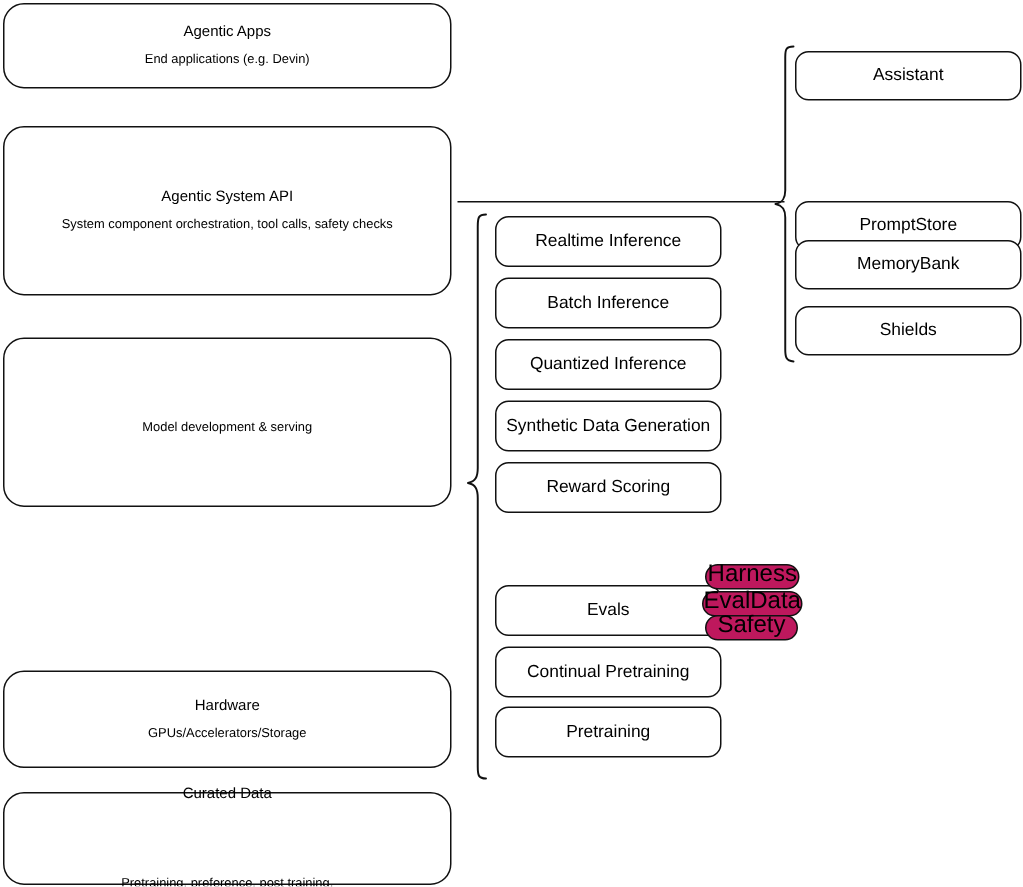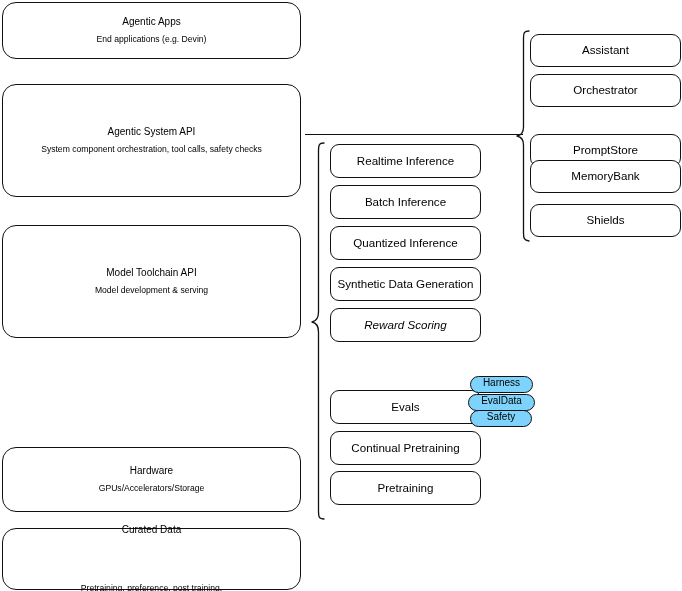--- a/index.html
+++ b/index.html
@@ -67,25 +67,25 @@
     border-radius: 9px;
   }
   .right-box .title { font-size: 11.6px; }
 
   
   .tag {
     position: absolute;
     box-sizing: border-box;
     border: 1.3px solid #111111;
     border-radius: 999px;
-    background: #7dd3fc;
+    background: #be185d;
     display: flex;
-    align-items: flex-start;
+    align-items: flex-end;
     justify-content: center;
-    font-size: 10px;
+    font-size: 16px;
     color: #000000;
     white-space: nowrap;
   }
 
   
   .connector {
     position: absolute;
     background: #111111;
     height: 1.2px;
   }
@@ -111,21 +111,20 @@
     <div class="title">Agentic Apps</div>
     <div class="subtitle">End applications (e.g. Devin)</div>
   </div>
 
   <div class="box layer-box" style="top:84px;height:113px;">
     <div class="title">Agentic System API</div>
     <div class="subtitle">System component orchestration, tool calls, safety checks</div>
   </div>
 
   <div class="box layer-box" style="top:225px;height:113px;">
-    <div class="title">Model Toolchain API</div>
     <div class="subtitle">Model development &amp; serving</div>
   </div>
 
 
   <div class="box layer-box" style="top:447px;height:65px;">
     <div class="title">Hardware</div>
     <div class="subtitle">GPUs/Accelerators/Storage</div>
   </div>
 
   <div class="box layer-box" style="top:528px;height:62px;gap:42px;">
@@ -134,23 +133,20 @@
   </div>
 
   <div class="connector" style="left:305px;top:134px;width:218px;"></div>
 
   <svg class="brace" style="left:516px;top:30px;" width="14" height="212" viewBox="0 0 14 212">
     <path d="M13,1 C8,1 7.5,3 7.5,8 L7.5,97 C7.5,102 6,105 1,106 C6,107 7.5,110 7.5,115 L7.5,203 C7.5,208 8,210.5 13,211"></path>
   </svg>
 
   <div class="box right-box" style="top:34px;">
     <div class="title">Assistant</div>
-  </div>
-  <div class="box right-box" style="top:74px;">
-    <div class="title">Orchestrator</div>
   </div>
   <div class="box right-box" style="top:134px;">
     <div class="title">PromptStore</div>
   </div>
   <div class="box right-box" style="top:160px;">
     <div class="title">MemoryBank</div>
   </div>
   <div class="box right-box" style="top:204px;">
     <div class="title">Shields</div>
   </div>
@@ -164,21 +160,21 @@
   </div>
   <div class="box mid-box" style="top:185px;">
     <div class="title">Batch Inference</div>
   </div>
   <div class="box mid-box" style="top:226px;">
     <div class="title">Quantized Inference</div>
   </div>
   <div class="box mid-box" style="top:267px;">
     <div class="title">Synthetic Data Generation</div>
   </div>
-  <div class="box mid-box" style="top:308px;font-style:italic;">
+  <div class="box mid-box" style="top:308px;">
     <div class="title">Reward Scoring</div>
   </div>
   <div class="box mid-box" style="top:390px;">
     <div class="title">Evals</div>
   </div>
   <div class="box mid-box" style="top:431px;">
     <div class="title">Continual Pretraining</div>
   </div>
   <div class="box mid-box" style="top:471px;">
     <div class="title">Pretraining</div>

